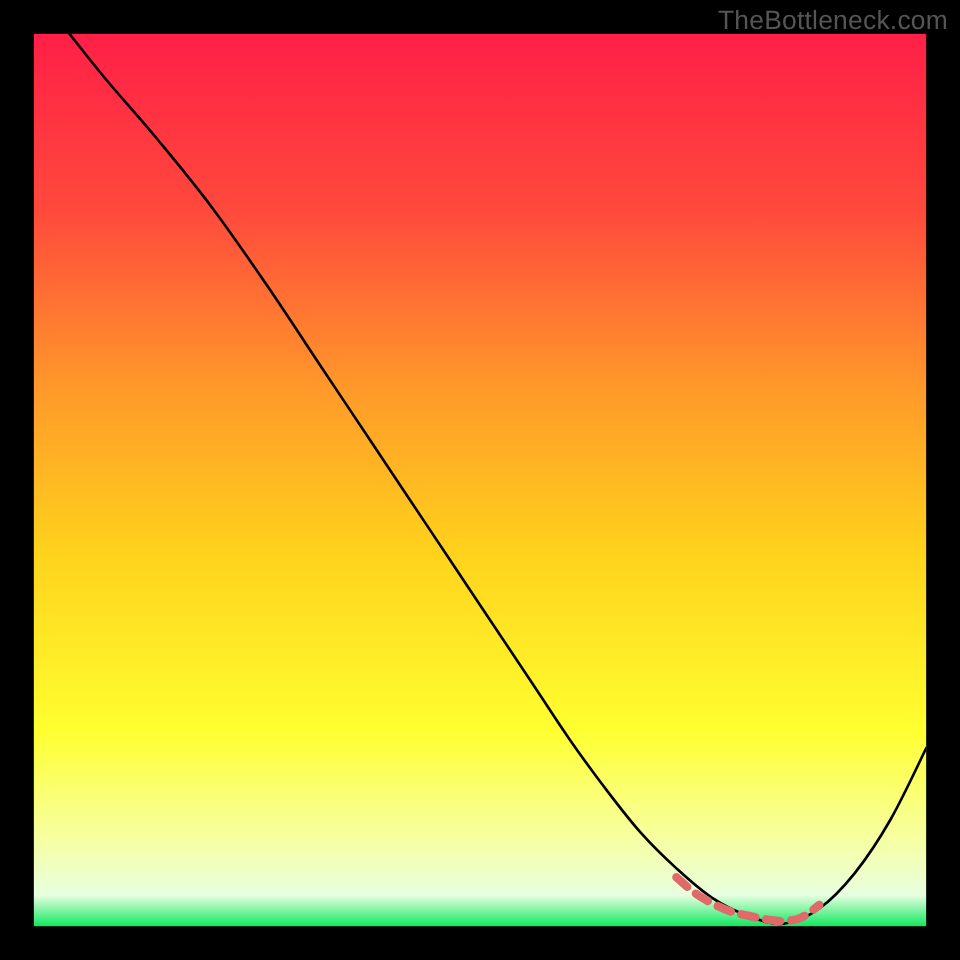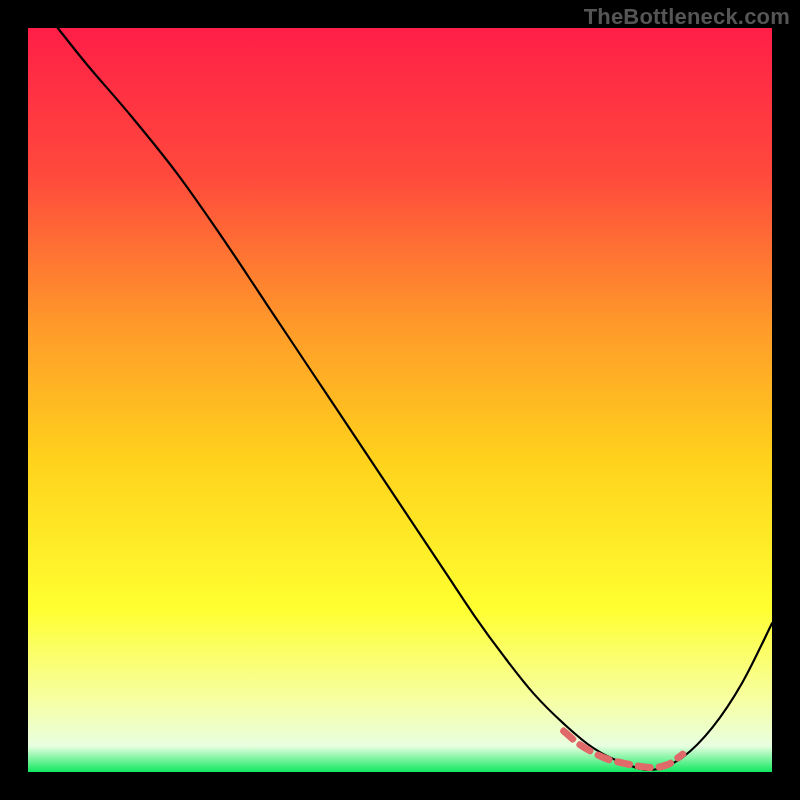--- a/index.html
+++ b/index.html
@@ -16,21 +16,21 @@
     width: 800px;
     height: 800px;
     background: #000;
   }
   .watermark {
     position: absolute;
     top: 4px;
     right: 10px;
     color: #555;
     font-size: 22px;
-    font-weight: 700;
+    font-weight: 400;
     letter-spacing: 0.2px;
     z-index: 5;
   }
   .plot {
     position: absolute;
     left: 28px;
     top: 28px;
     width: 744px;
     height: 744px;
   }

